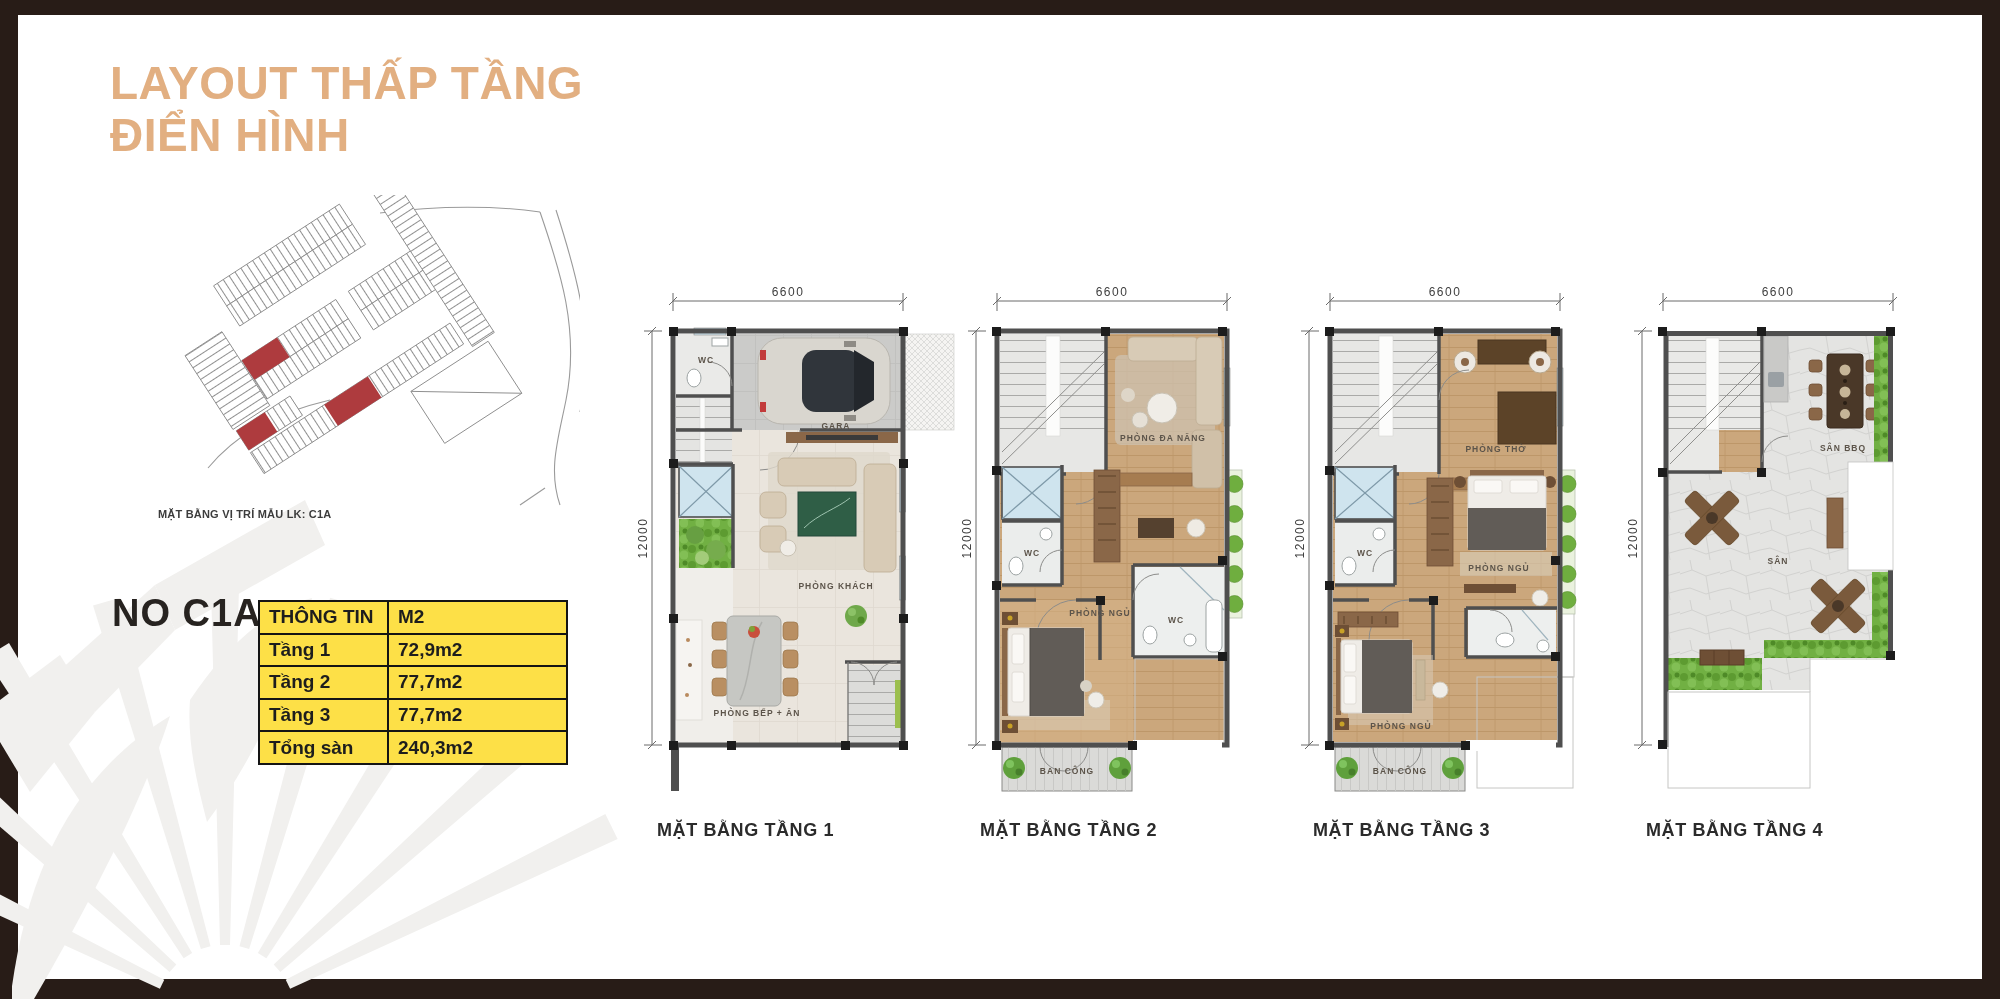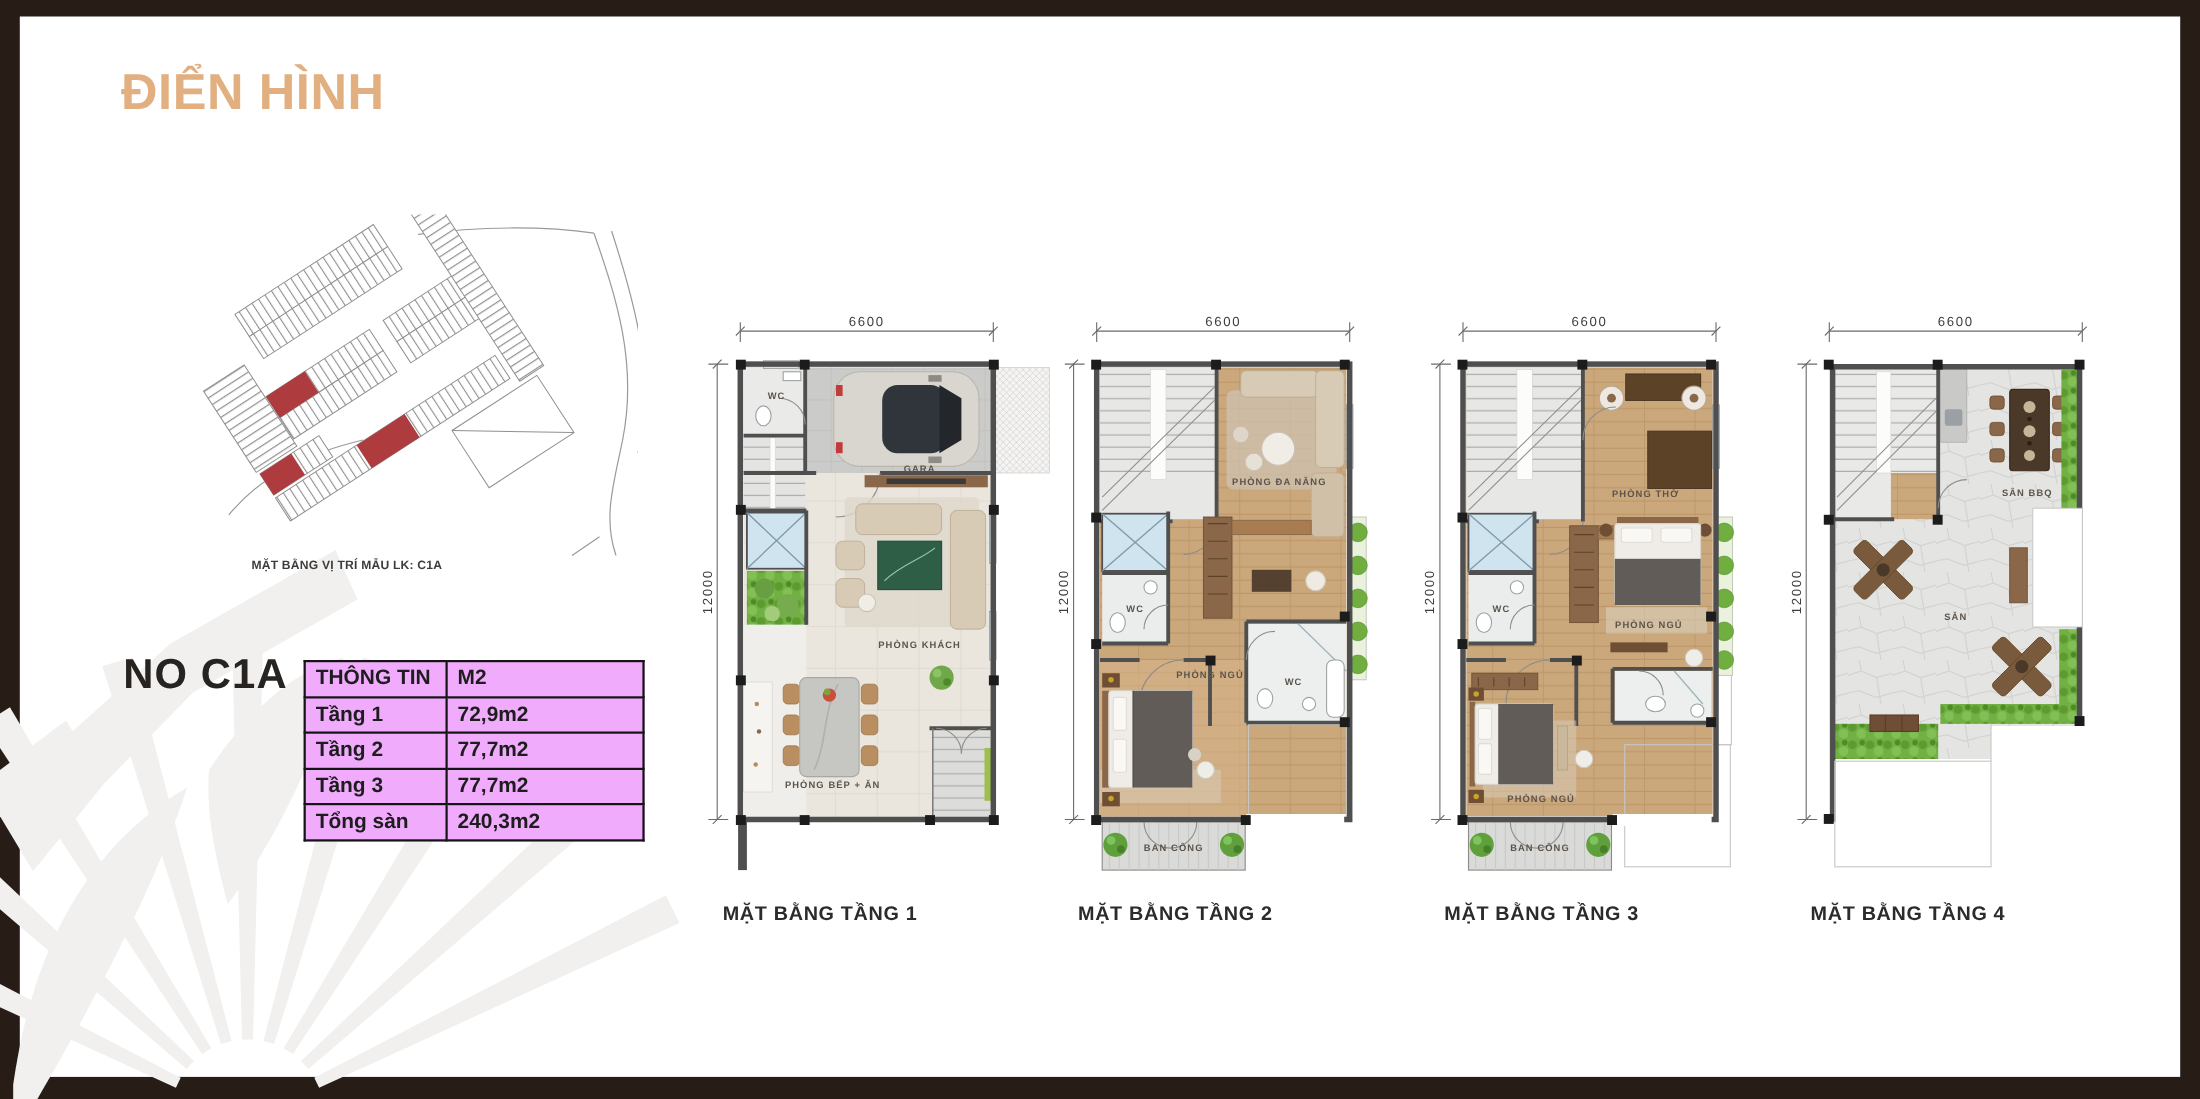--- a/index.html
+++ b/index.html
@@ -2,26 +2,26 @@
 <html><head>
 <meta charset="utf-8">
 <style>
   html,body{margin:0;padding:0;background:#281C17;}
   .canvas{position:relative;width:2000px;height:999px;background:#281C17;overflow:hidden;
           font-family:"Liberation Sans",sans-serif;}
   .page{position:absolute;left:18px;top:15px;width:1964px;height:964px;background:#FFFFFF;}
   .layer{position:absolute;left:0;top:0;}
   .title{position:absolute;left:110px;top:58px;font:700 46px/1.12 "Liberation Sans",sans-serif;
          color:#E2AF81;letter-spacing:.5px;white-space:nowrap;}
-  .map-caption{position:absolute;left:158px;top:508px;width:244px;text-align:right;
+  .map-caption{position:absolute;left:158px;top:508px;width:244px;text-align:left;
          font:700 11px "Liberation Sans",sans-serif;color:#3C3C3C;letter-spacing:.2px;}
   .unit-name{position:absolute;left:112px;top:592px;font:700 38px "Liberation Sans",sans-serif;
          color:#272320;letter-spacing:1px;}
-  .info-table{position:absolute;left:276px;top:600px;border-collapse:collapse;
-         font:600 19px "Liberation Sans",sans-serif;color:#1D1D1D;background:#f0abfc;}
+  .info-table{position:absolute;left:258px;top:600px;border-collapse:collapse;
+         font:600 19px "Liberation Sans",sans-serif;color:#1D1D1D;background:#fde047;}
   .info-table td{border:2.4px solid #141414;height:30.6px;padding:0 8px 0 9px;vertical-align:middle;}
   .info-table td.c1{width:110px;}
   .info-table td.c2{width:160px;border-radius:12px;}
   .plan{position:absolute;}
   .plan-label{position:absolute;top:820px;width:260px;text-align:left;
          font:700 18px "Liberation Sans",sans-serif;color:#2B2B2B;letter-spacing:.6px;white-space:nowrap;}
   
   .dl{stroke:#6A6A6A;stroke-width:1;}
   .dimtext{font:500 12px "Liberation Sans",sans-serif;fill:#3E3E3E;letter-spacing:1.5px;text-anchor:middle;}
   .roomlabel{font:700 8.5px "Liberation Sans",sans-serif;fill:#5C544A;letter-spacing:1px;text-anchor:middle;}
@@ -103,20 +103,21 @@
         <polygon points="-5,-70 5,-70 14,-430 -14,-430" transform="rotate(0)"></polygon>
         <polygon points="-5,-70 5,-70 14,-430 -14,-430" transform="rotate(16)"></polygon>
         <polygon points="-5,-70 5,-70 14,-430 -14,-430" transform="rotate(32)"></polygon>
         <polygon points="-5,-70 5,-70 14,-430 -14,-430" transform="rotate(48)"></polygon>
         <polygon points="-5,-70 5,-70 14,-430 -14,-430" transform="rotate(64)"></polygon>
       </g>
     </g>
   </svg>
 
   <div class="title">
+    <div>LAYOUT THẤP TẦNG</div>
     <div>ĐIỂN HÌNH</div>
   </div>
 
   <svg class="layer" style="left:150px;top:195px" width="430" height="320" viewBox="150 195 430 320">
     <path d="M380,213 C440,205 500,206 540,212" fill="none" stroke="#9A9A9A" stroke-width="1.1"></path>
     <path d="M540,212 C560,270 580,330 566,400 C558,440 548,470 560,505" fill="none" stroke="#9A9A9A" stroke-width="1.1"></path>
     <path d="M556,210 C576,272 596,338 580,412" fill="none" stroke="#9A9A9A" stroke-width="1.1"></path>
     <path d="M208,468 C240,430 280,412 330,400" fill="none" stroke="#9A9A9A" stroke-width="1.1"></path>
     <path d="M520,505 L545,488" fill="none" stroke="#9A9A9A" stroke-width="1.1"></path>
     <g transform="translate(368,362) rotate(-33)">

